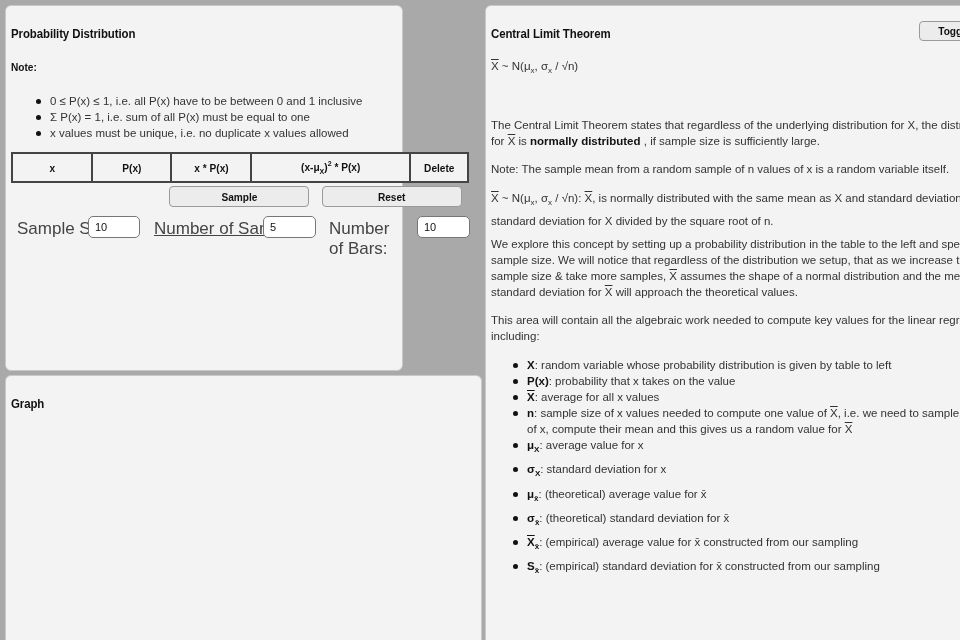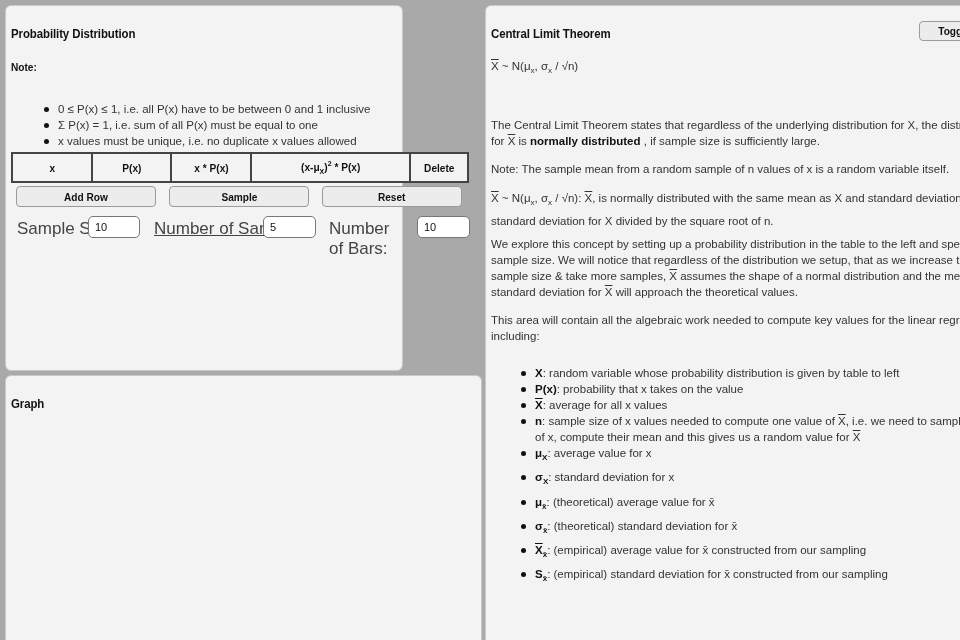--- a/index.html
+++ b/index.html
@@ -26,21 +26,21 @@
     font-family: "Liberation Sans", sans-serif;
     font-weight: bold; font-size: 13px; color: #111;
     transform: scaleX(0.88); transform-origin: left center;
     letter-spacing: -0.1px;
   }
   .note-label {
     position: absolute; left: 5px; top: 55px;
     font-weight: bold; font-size: 11.5px; color: #111;
     transform: scaleX(0.88); transform-origin: left center;
   }
-  ul { margin: 8px; padding: 0; }
+  ul { margin: 0; padding: 0; }
   .notes {
     position: absolute; left: 28px; top: 87px;
     list-style: none; font-size: 11.5px; color: #333;
   }
   .notes li, .defs li { position: relative; padding-left: 16px; line-height: 16px; }
   .notes li::before, .defs li::before {
     content: ""; position: absolute; left: 2px; top: 6px;
     width: 5px; height: 5px; border-radius: 50%; background: #111;
   }
   table.dist {
@@ -96,23 +96,20 @@
         <th style="width:80px;"><span class="hd">x</span></th>
         <th style="width:80px;"><span class="hd">P(x)</span></th>
         <th style="width:80px;"><span class="hd">x * P(x)</span></th>
         <th style="width:160px;"><span class="hd"><span>(x-μ</span><sub>X</sub><span>)</span><sup>2</sup><span> * P(x)</span></span></th>
         <th style="width:58px;"><span class="hd">Delete</span></th>
       </tr>
     </thead>
     <tbody></tbody>
   </table>
 
-  <button class="btn" style="left:10px; top:180px; width:140px;">
-      <span>Add Row</span>
-    </button>
   <button class="btn" style="left:163px; top:180px; width:140px;">
       <span>Sample</span>
     </button>
   <button class="btn" style="left:316px; top:180px; width:140px;">
       <span>Reset</span>
     </button>
 
   <span class="field-label" style="left:11px;">Sample Size:</span>
   <input class="field" style="left: 82px; width: 52px;" value="10">
   <span class="field-label" style="left:148px;text-decoration:underline;">Number of Samples:</span>

